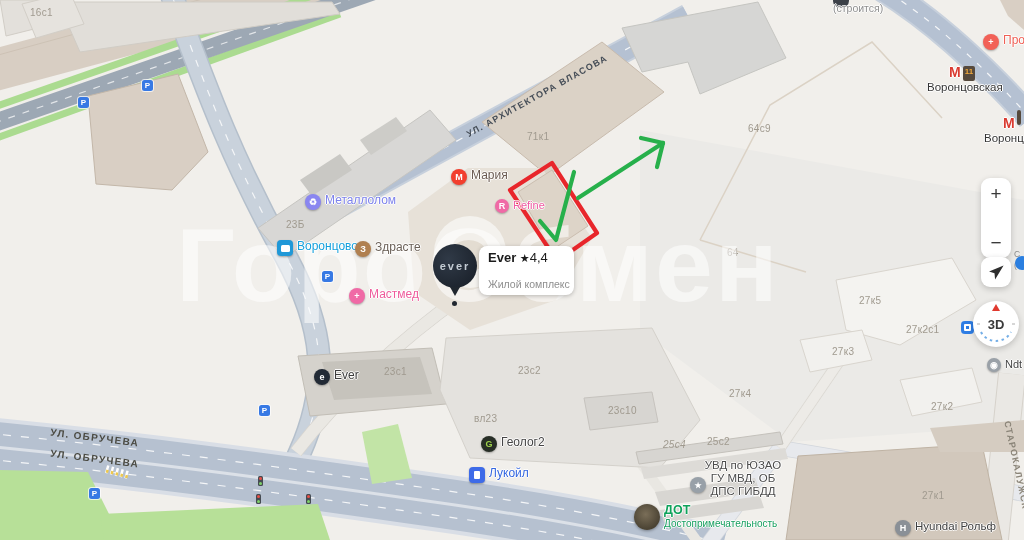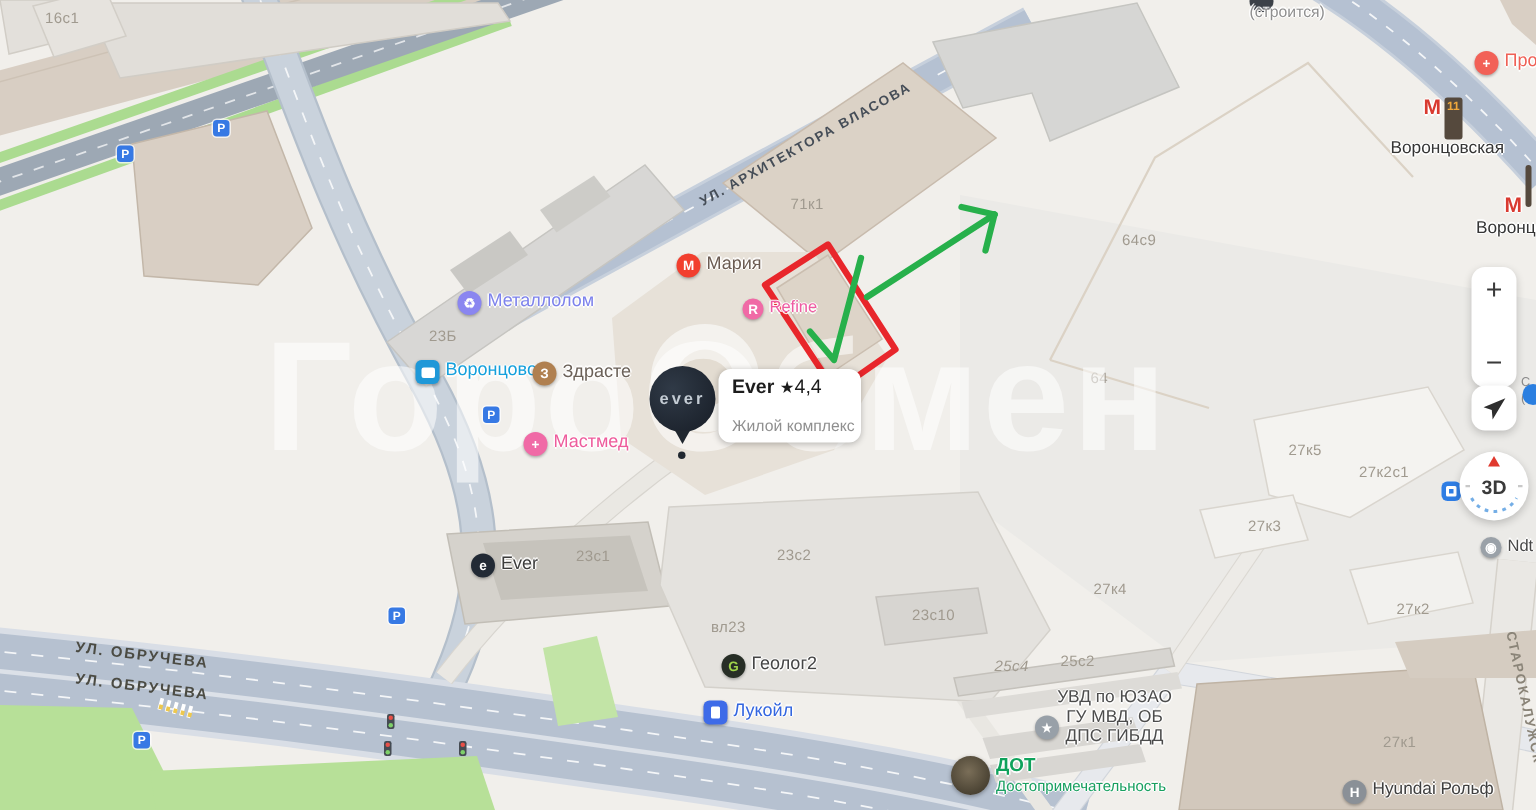--- a/index.html
+++ b/index.html
@@ -46,21 +46,21 @@
   .card{position:absolute;left:479px;top:246px;background:#fff;border-radius:8px;z-index:5;cursor:pointer;
         box-shadow:0 1px 4px rgba(0,0,0,.25);padding:4px 4px 5px 9px}
   .card .t{font-size:13px;color:#1c1c1c;white-space:nowrap}
   .card .t b{font-weight:bold}
   .card .s{font-size:10.5px;color:#8f8f8f;margin-top:13px;white-space:nowrap}
   
   .metro{position:absolute;z-index:5;cursor:pointer}
   .m-m{color:#d93a30;font-weight:bold;font-size:14px;line-height:13px;
        text-shadow:0 1px 0 #fff,0 -1px 0 #fff,1px 0 0 #fff,-1px 0 0 #fff}
   .m-badge{display:inline-block;background:#55493d;color:#f0a83c;font-size:8px;font-weight:bold;
-           border-radius:2px;padding:0 2px;height:28px;line-height:11px;vertical-align:3px;margin-left:2px}
+           border-radius:2px;padding:0 2px;height:15px;line-height:11px;vertical-align:3px;margin-left:2px}
   .m-lbl{font-size:11.5px;color:#353535;white-space:nowrap;
          text-shadow:0 1px 0 #fff,0 -1px 0 #fff,1px 0 0 #fff,-1px 0 0 #fff}
   
   .ctl{position:absolute;background:#fff;border-radius:9px;box-shadow:0 2px 6px rgba(0,0,0,.2);z-index:6;
        display:flex;align-items:center;justify-content:center;color:#3a3a3a;cursor:pointer}
   #zoom-pill{left:981px;top:178px;width:30px;height:68px;flex-direction:column;justify-content:space-between;padding:6px 0}
   #zoom-pill span{font-size:19px;line-height:19px;cursor:pointer}
   #locate{left:981px;top:257px;width:30px;height:30px}
   #compass{left:973px;top:301px;width:46px;height:46px;border-radius:50%}
   #compass .d3{position:absolute;font-size:13px;font-weight:bold;color:#3a3a3a}
@@ -156,31 +156,31 @@
       <polygon points="836,280 952,258 976,300 900,345 846,330" fill="#f4f3f0" stroke="#d9d5ce"></polygon>
       <polygon points="800,340 862,330 872,360 810,372" fill="#f2f1ee" stroke="#d9d5ce"></polygon>
       <polygon points="900,380 972,368 982,402 912,416" fill="#f2f1ee" stroke="#d9d5ce"></polygon>
     </g>
   </svg>
 
   <div id="labels">
       <span class="bl" style="left: 30px; top: 7px;">16с1</span>
       <span class="bl" style="left: 286px; top: 219px;">23Б</span>
       <span class="bl" style="left: 527px; top: 131px;">71к1</span>
-      <span class="bl" style="left: 748px; top: 155px;">64с9</span>
+      <span class="bl" style="left: 748px; top: 123px;">64с9</span>
       <span class="bl" style="left: 727px; top: 209px; margin-top: 38px;">64</span>
       <span class="bl" style="left: 384px; top: 366px;">23с1</span>
       <span class="bl" style="left: 518px; top: 365px;">23с2</span>
       <span class="bl" style="left: 474px; top: 413px;">вл23</span>
       <span class="bl" style="left: 608px; top: 405px;">23с10</span>
       <span class="bl" style="left: 729px; top: 388px;">27к4</span>
       <span class="bl" style="left: 663px; top: 439px; font-style: italic;">25с4</span>
       <span class="bl" style="left: 707px; top: 436px;">25с2</span>
       <span class="bl" style="left: 859px; top: 295px;">27к5</span>
-      <span class="bl" style="left: 906px; top: 310px;">27к2с1</span>
+      <span class="bl" style="left: 906px; top: 324px;">27к2с1</span>
       <span class="bl" style="left: 832px; top: 346px;">27к3</span>
       <span class="bl" style="left: 931px; top: 401px;">27к2</span>
       <span class="bl" style="left: 894px; top: 490px; margin-left: 28px;">27к1</span>
     </div>
 
   <div class="street" style="left:451px;top:91px;width:172px;text-align:center;font-size:9px;color:#454d57;transform:rotate(-29deg)">УЛ. АРХИТЕКТОРА ВЛАСОВА</div>
   <div class="street" style="left:50px;top:432px;transform:rotate(7deg)">УЛ. ОБРУЧЕВА</div>
   <div class="street" style="left:50px;top:453px;transform:rotate(7deg)">УЛ. ОБРУЧЕВА</div>
   <div class="street" style="left:1012px;top:420px;font-size:9px;color:#8a8478;transform:rotate(78deg);transform-origin:left top">СТАРОКАЛУЖСК</div>
 

